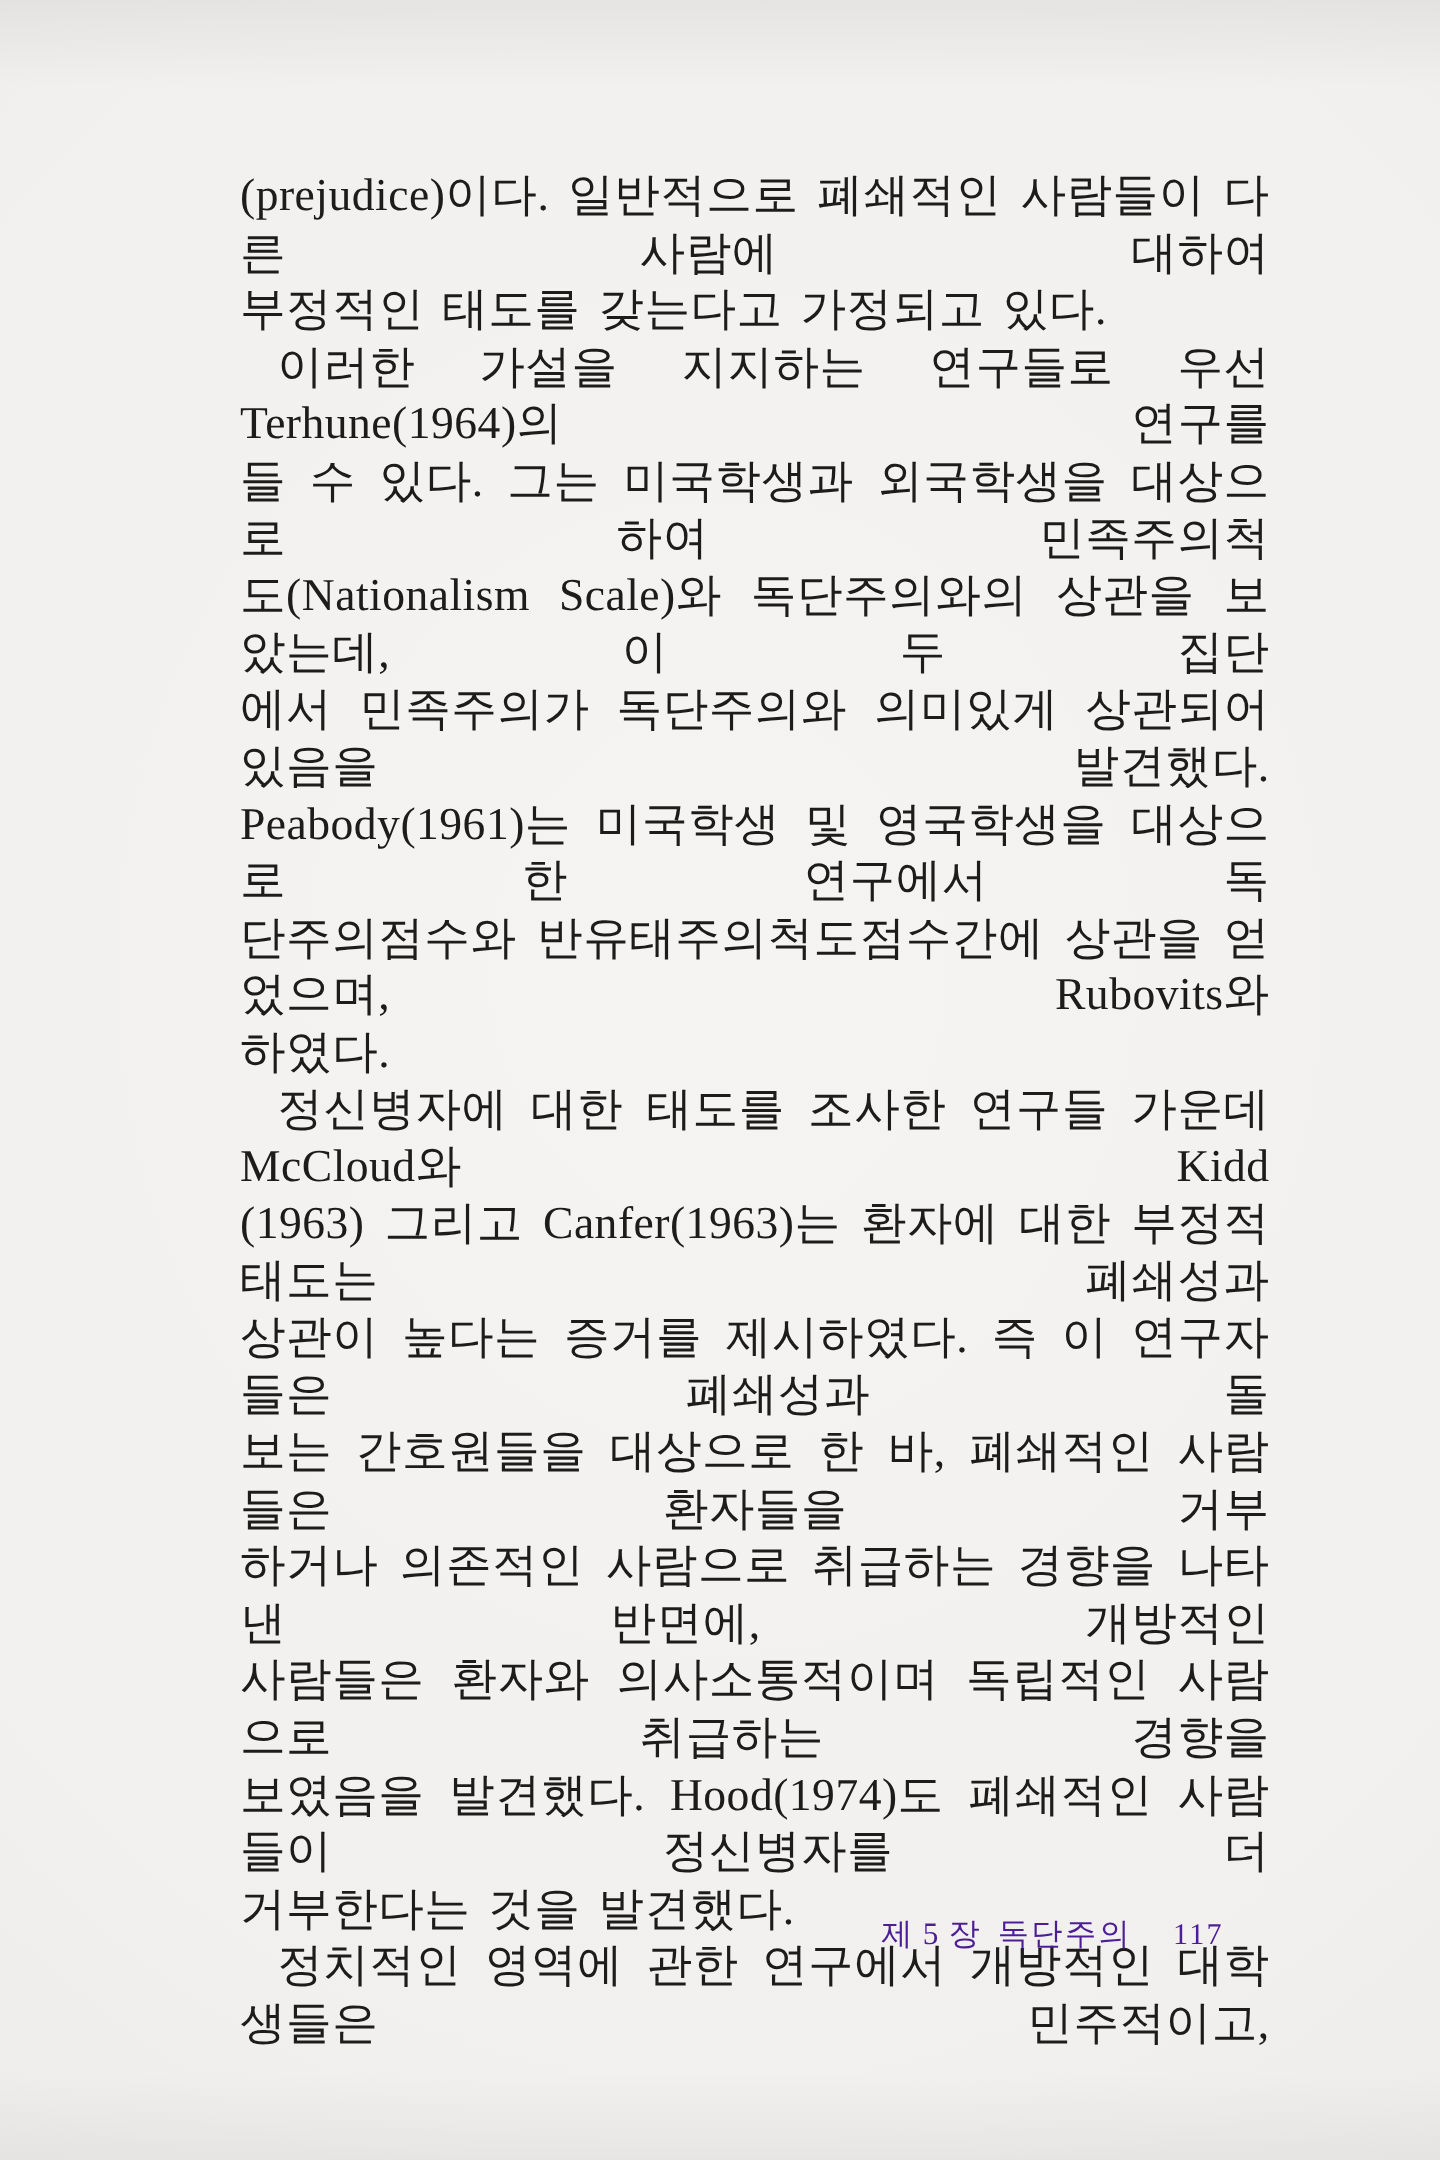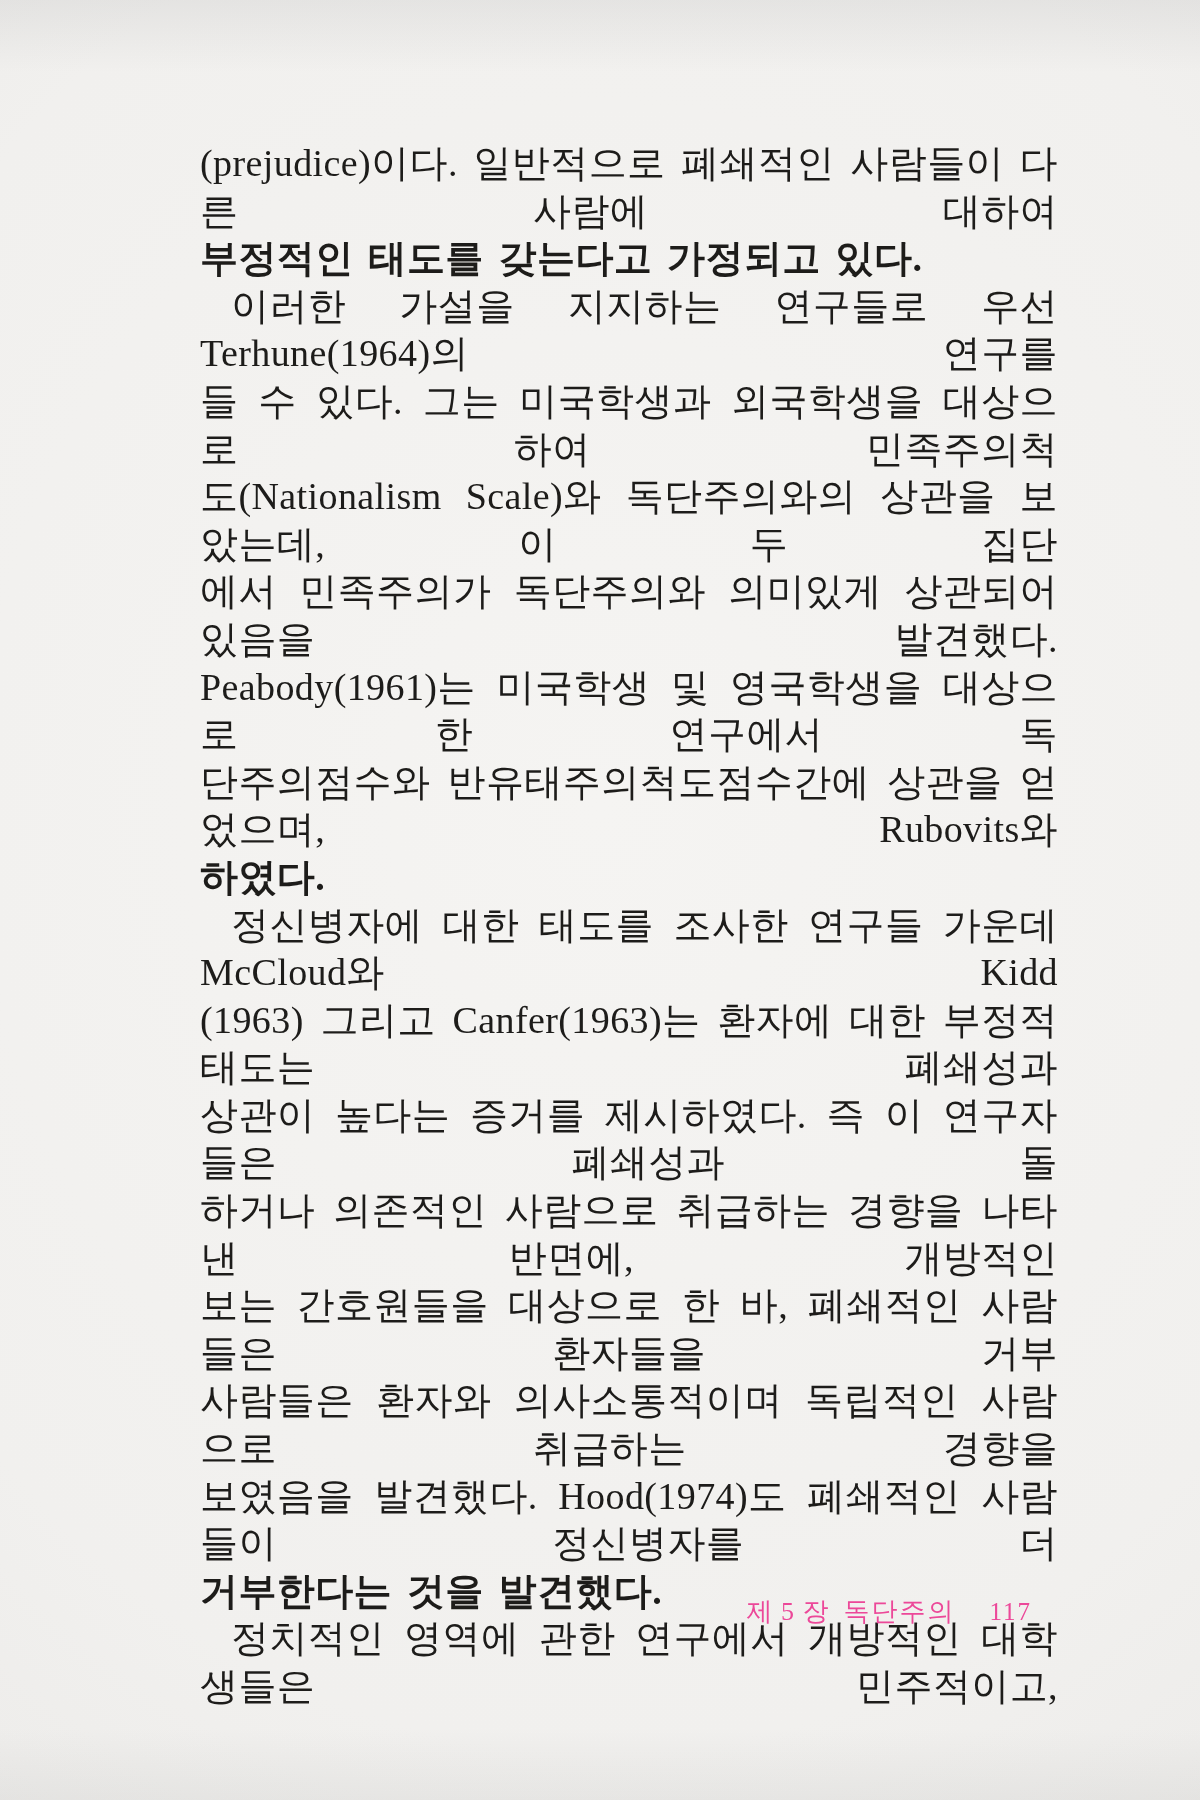--- a/index.html
+++ b/index.html
@@ -32,31 +32,30 @@
     line-height: 47.6px;
     letter-spacing: 0.4px;
     word-spacing: 5px;
     text-align: justify;
     text-align-last: justify;
     white-space: normal;
     text-rendering: optimizeLegibility;
   }
   .line.last {
     text-align-last: left;
-    font-weight: bold;
   }
   .line.indent {
     text-indent: 31px;
   }
   .footer {
     position: absolute;
     top: 1594px;
-    right: 168px;
+    right: 180px;
     font-size: 26px;
-    color: #ec4899;
+    color: #4c1d95;
     letter-spacing: 1px;
     white-space: nowrap;
     margin-left: 44px;
   }
   .footer .chapter-label { margin-right: 14px; }
   .footer .chapter-title { margin-right: 34px; letter-spacing: 2px; }
   .footer .page-number {
     font-size: 25px;
     letter-spacing: 2px;
     font-variant-numeric: oldstyle-nums;
@@ -73,22 +72,22 @@
       <div class="line indent">이러한 가설을 지지하는 연구들로 우선 Terhune(1964)의 연구를</div>
       <div class="line">들 수 있다. 그는 미국학생과 외국학생을 대상으로 하여 민족주의척</div>
       <div class="line">도(Nationalism Scale)와 독단주의와의 상관을 보았는데, 이 두 집단</div>
       <div class="line">에서 민족주의가 독단주의와 의미있게 상관되어 있음을 발견했다.</div>
       <div class="line">Peabody(1961)는 미국학생 및 영국학생을 대상으로 한 연구에서 독</div>
       <div class="line">단주의점수와 반유태주의척도점수간에 상관을 얻었으며, Rubovits와</div>
       <div class="line last">하였다.</div>
       <div class="line indent">정신병자에 대한 태도를 조사한 연구들 가운데 McCloud와 Kidd</div>
       <div class="line">(1963) 그리고 Canfer(1963)는 환자에 대한 부정적 태도는 폐쇄성과</div>
       <div class="line">상관이 높다는 증거를 제시하였다. 즉 이 연구자들은 폐쇄성과 돌</div>
+      <div class="line">보는 간호원들을 대상으로 한 바, 폐쇄적인 사람들은 환자들을 거부</div>
       <div class="line">하거나 의존적인 사람으로 취급하는 경향을 나타낸 반면에, 개방적인</div>
-      <div class="line">보는 간호원들을 대상으로 한 바, 폐쇄적인 사람들은 환자들을 거부</div>
       <div class="line">사람들은 환자와 의사소통적이며 독립적인 사람으로 취급하는 경향을</div>
       <div class="line">보였음을 발견했다. Hood(1974)도 폐쇄적인 사람들이 정신병자를 더</div>
       <div class="line last">거부한다는 것을 발견했다.</div>
       <div class="line indent">정치적인 영역에 관한 연구에서 개방적인 대학생들은 민주적이고,</div>
     </main>
 
   <div class="footer">
     <span class="chapter-label">제 5 장</span><span class="chapter-title">독단주의</span><span class="page-number">117</span>
   </div>
 

